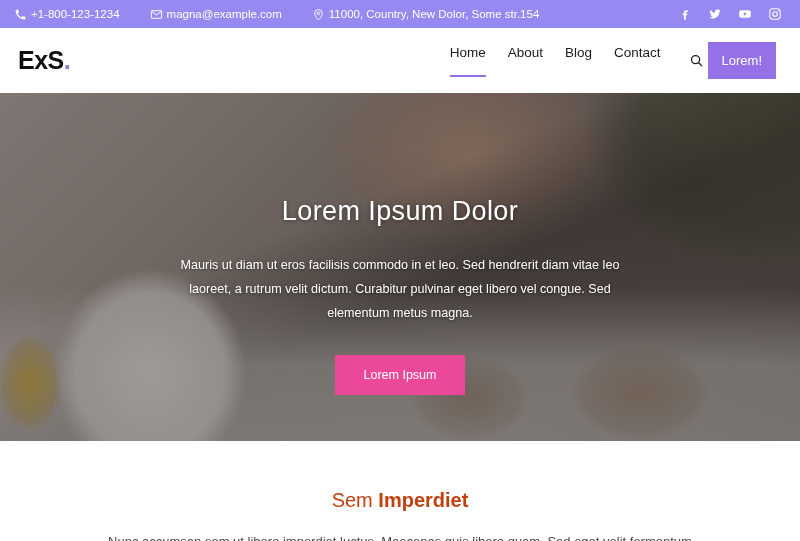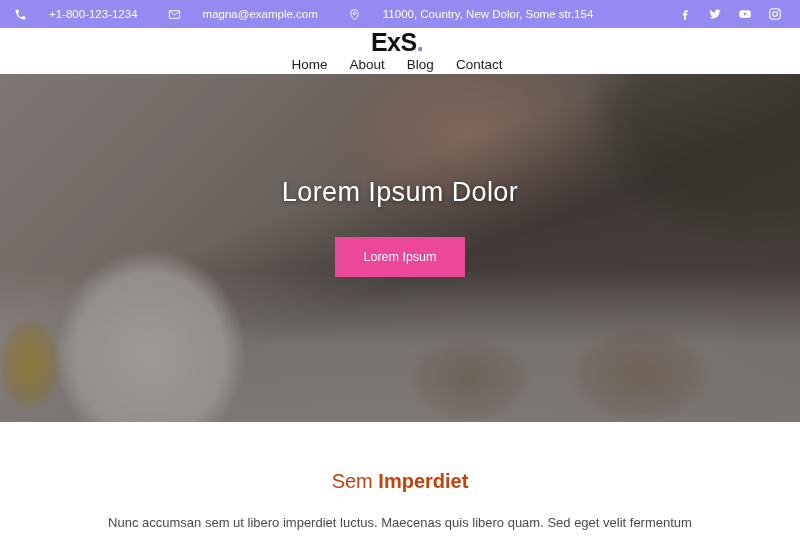--- a/index.html
+++ b/index.html
@@ -14,53 +14,52 @@
   .topbar {
     height: 28px;
     background: #9589f2;
     display: flex;
     align-items: center;
     padding: 0 14px;
     color: #ffffff;
     font-size: 11.5px;
   }
   .contact-group { display: flex; align-items: center; gap: 30px; }
-  .contact-item { display: flex; align-items: center; gap: 22px; white-space: nowrap; }
+  .contact-item { display: flex; align-items: center; gap: 4px; white-space: nowrap; }
   .contact-item .ci-ico { display: flex; align-items: center; width: 13px; height: 13px; }
   .contact-item .ci-ico svg { width: 13px; height: 13px; display: block; }
   .topbar-spacer { flex: 1 1 auto; }
   .socials { display: flex; align-items: center; gap: 16px; padding-right: 4px; }
   .socials .s-ico { width: 14px; height: 14px; display: block; }
   .socials .s-ico svg { width: 14px; height: 14px; display: block; }
 
   
   .header {
-    height: 46px;
+    height: 65px;
     background: #ffffff;
     display: flex;
     align-items: center;
     padding: 0 24px 0 18px;
-    flex-direction: column;
   }
   .logo {
     font-size: 25px;
     font-weight: bold;
     color: #111111;
     letter-spacing: -0.5px;
     font-family: "Liberation Sans", sans-serif;
   }
   .logo .dot { color: #9571e8; }
   .header-spacer { flex: 1 1 auto; }
   .nav { display: flex; align-items: center; gap: 22px; }
   .nav-link {
     font-size: 13.5px;
     color: #1c1c1c;
     text-decoration: none;
     position: relative;
-    padding-bottom: 8px;
+    padding-bottom: 16px;
     cursor: pointer;
   }
   .nav-link.active { color: #1c1c1c; }
   .nav-link.active::after {
     content: "";
     position: absolute;
     left: 0; right: 0; bottom: -1px;
     height: 2px;
     background: #9571e8;
   }
@@ -264,20 +263,21 @@
   </button>
 
   <button class="cta-header">Lorem!</button>
 </div>
 
 <div class="hero">
   <div class="hero-photo"></div>
   <div class="hero-overlay"></div>
   <div class="hero-content">
     <h1 class="hero-title">Lorem Ipsum Dolor</h1>
+    <p class="hero-sub">Mauris ut diam ut eros facilisis commodo in et leo. Sed hendrerit diam vitae leo laoreet, a rutrum velit dictum. Curabitur pulvinar eget libero vel congue. Sed elementum metus magna.</p>
     <button class="hero-cta">Lorem Ipsum</button>
   </div>
 </div>
 
 <div class="section">
   <h2 class="section-title">
     <span>Sem </span><b>Imperdiet</b>
   </h2>
   <p class="section-sub">Nunc accumsan sem ut libero imperdiet luctus. Maecenas quis libero quam. Sed eget velit fermentum</p>
 </div>

